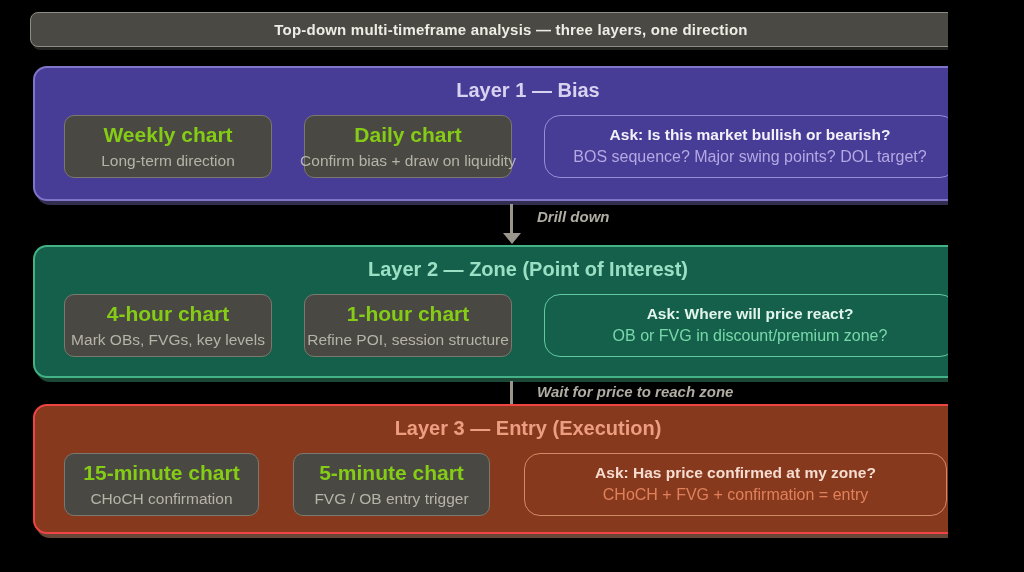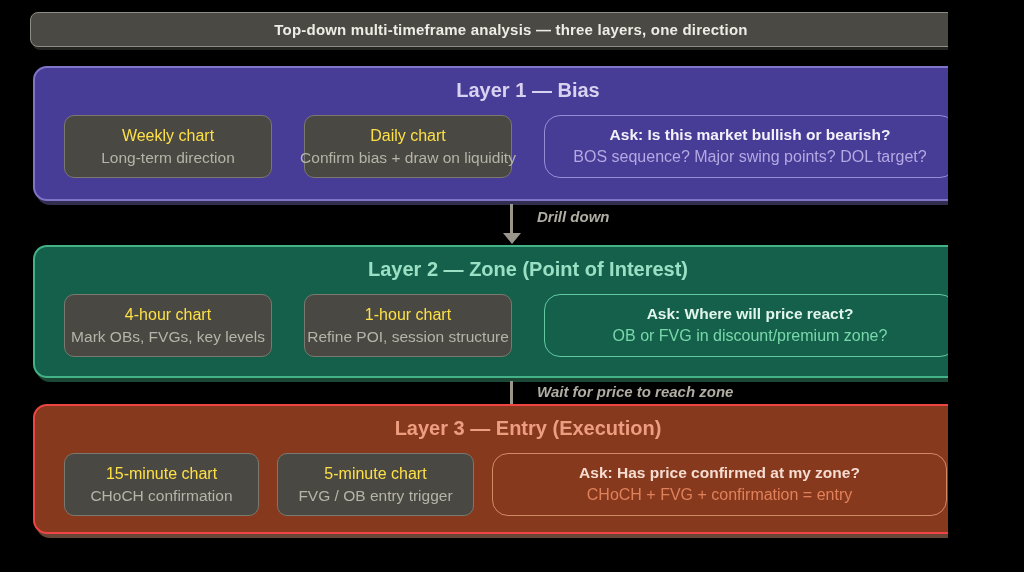--- a/index.html
+++ b/index.html
@@ -69,37 +69,37 @@
   .layer2 .layer-title { color: #9be0c4; }
   .layer3 .layer-title { color: #ee9e80; }
 
   
   .cards-row {
     position: absolute;
     left: 29px; right: 33px; top: 47px;
     height: 63px;
     display: flex; gap: 32px;
   }
-  .layer3 .cards-row { right: 42px; gap: 18px; }
+  .layer3 .cards-row { right: 42px; gap: 34px; }
 
   .card {
     background: #4a4842;
     border: 1.5px solid #7a786f;
     border-radius: 10px;
     box-sizing: border-box;
     flex-shrink: 0;
     display: flex; flex-direction: column;
     align-items: center; justify-content: center;
     line-height: 1.38;
   }
   .card-a { width: 208px; }
   .card-b { width: 208px; }
   .layer3 .card-a { width: 195px; }
   .layer3 .card-b { width: 197px; }
-  .card-title { font-weight: normal; font-size: 16px; color: #fde047; white-space: nowrap; }
+  .card-title { font-weight: bold; font-size: 21px; color: #84cc16; white-space: nowrap; }
   .card-sub   { font-size: 15.5px; color: #b6b3a9; white-space: nowrap; }
 
   .ask {
     flex: 1;
     border-radius: 16px;
     border: 1.5px solid;
     box-sizing: border-box;
     display: flex; flex-direction: column;
     align-items: center; justify-content: center;
     line-height: 1.4;

